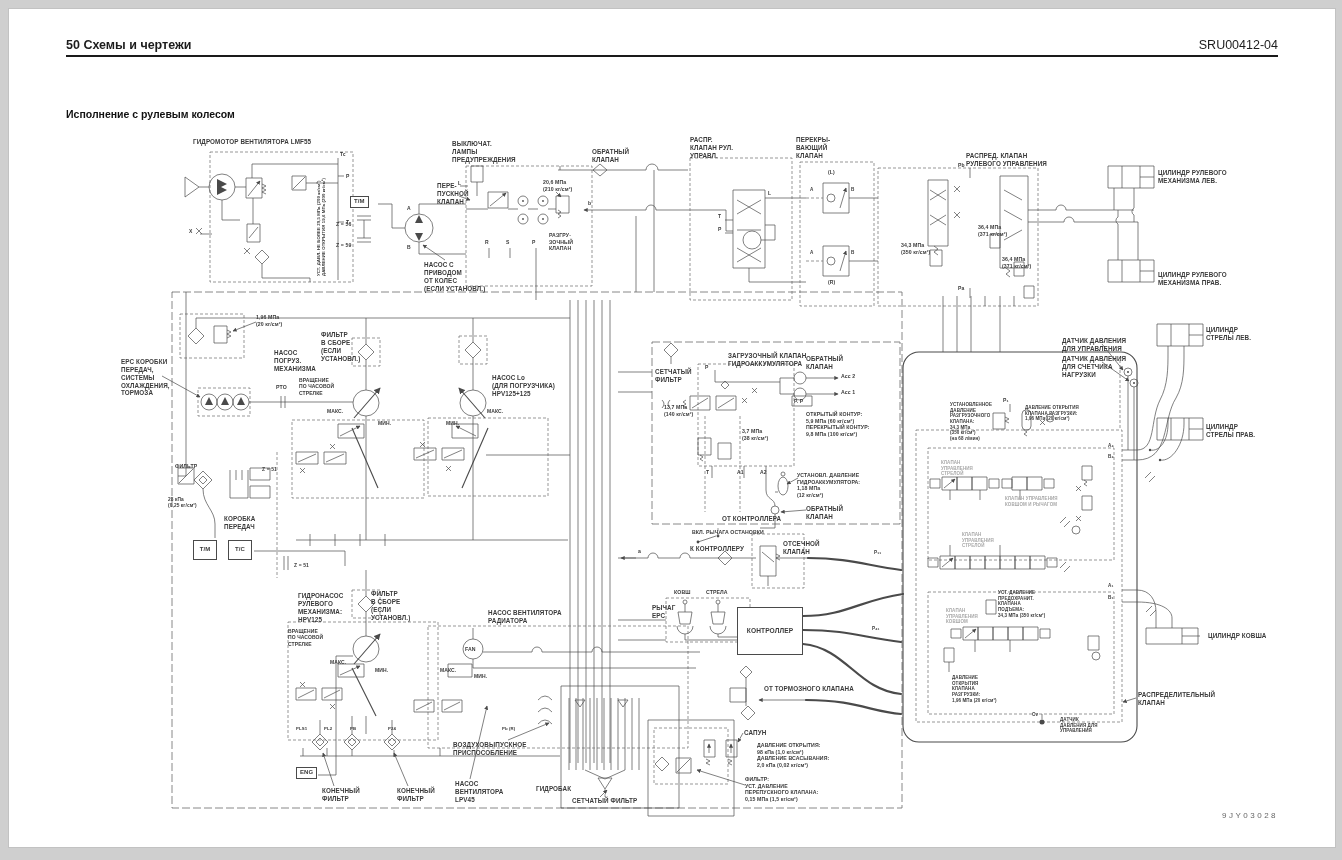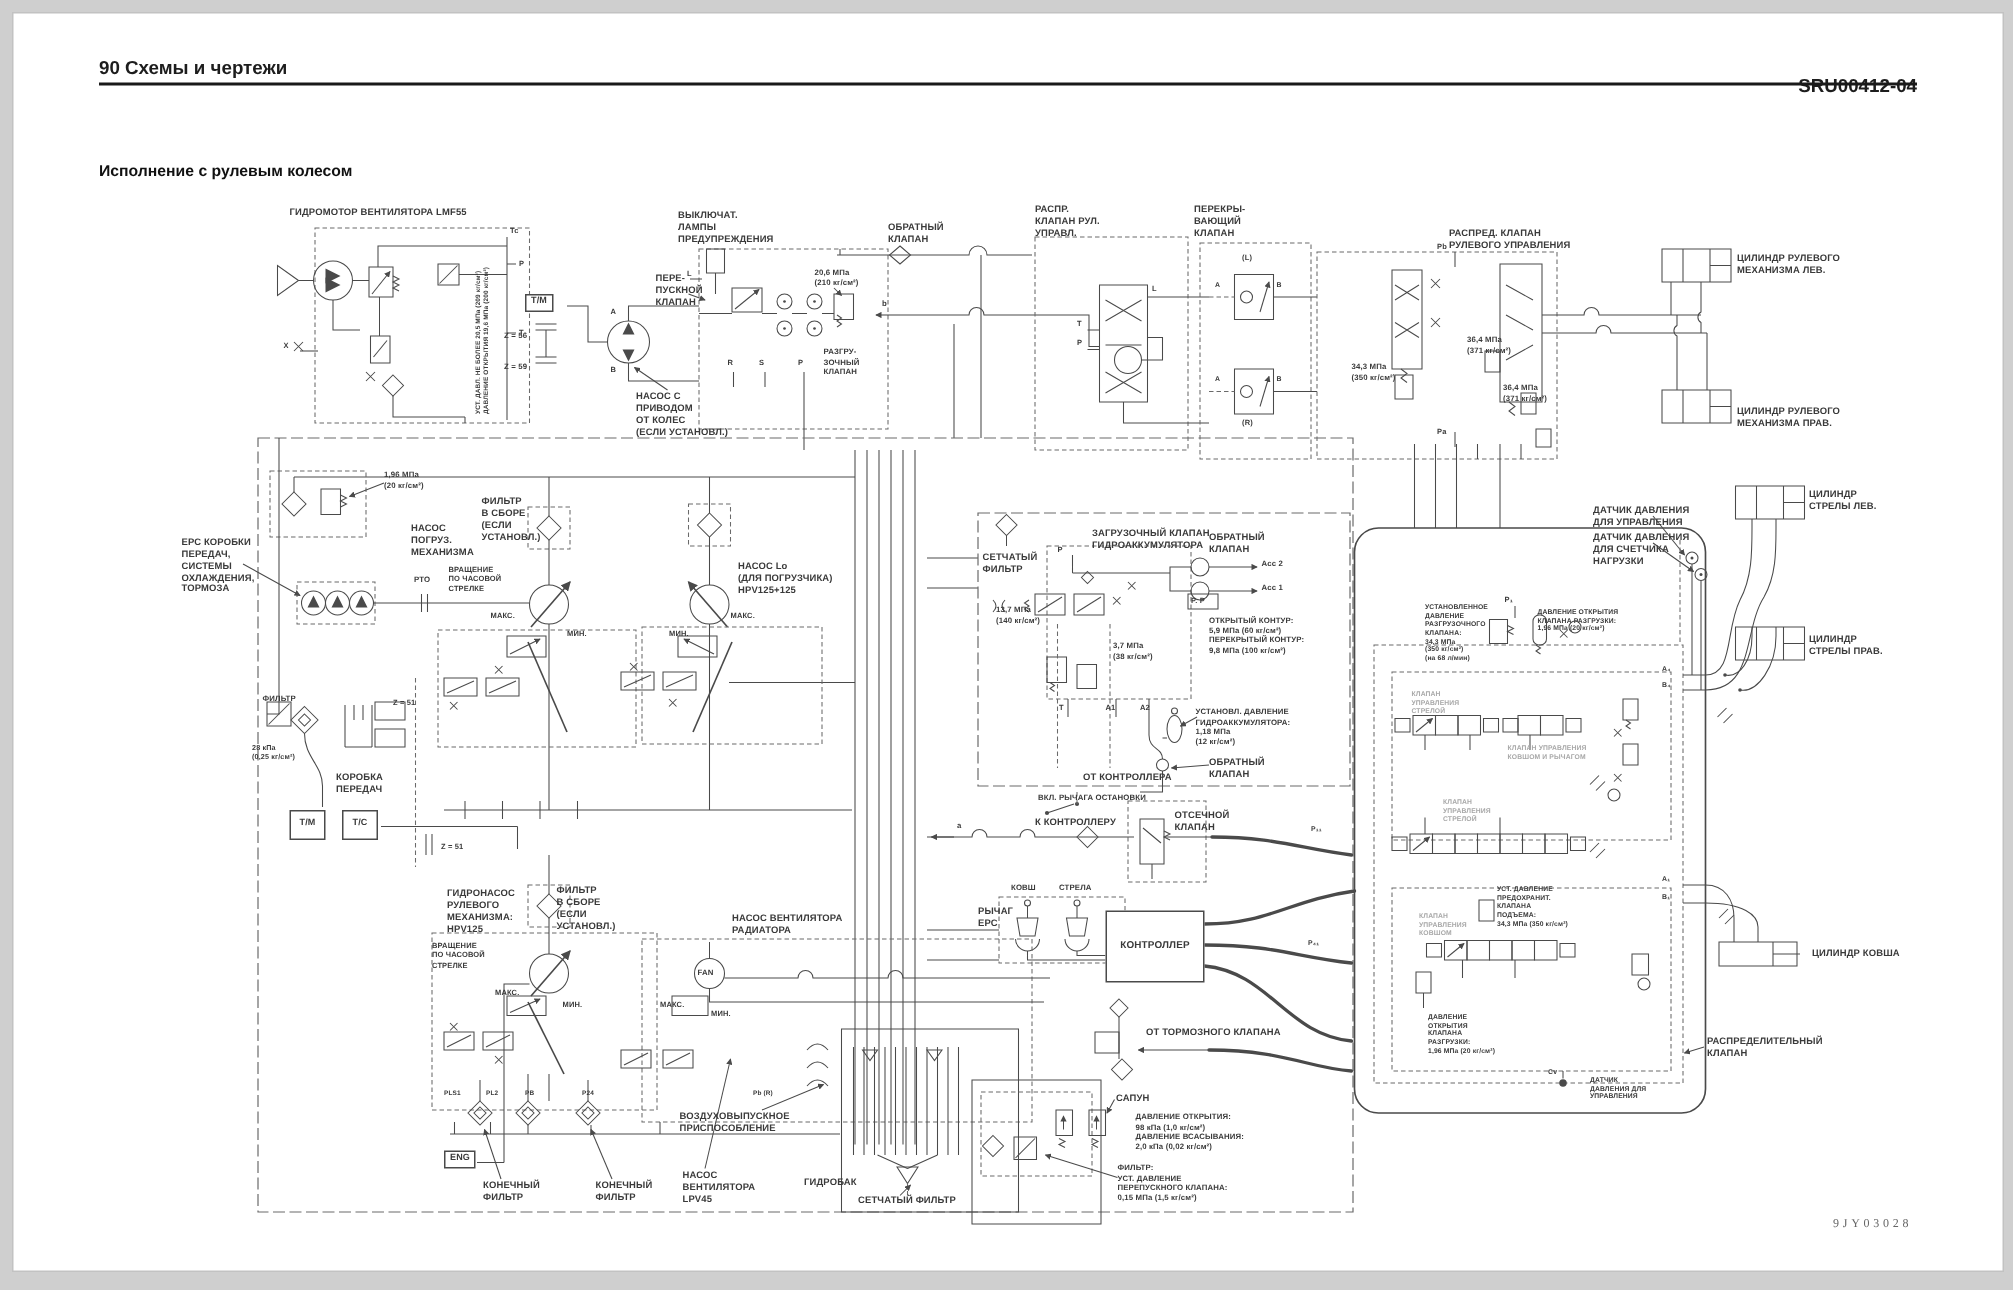--- a/index.html
+++ b/index.html
@@ -1,23 +1,23 @@
 <!DOCTYPE html>
 <html><head>
 <meta charset="utf-8">
 <style>
   html,body{margin:0;padding:0;background:#cfcfcf;font-family:"Liberation Sans",sans-serif;}
   #stage{position:relative;width:1342px;height:860px;overflow:hidden;}
   .page{position:absolute;left:8px;top:8px;width:1326px;height:838px;background:#ffffff;border:1px solid #c2c2c2;}
   .hdr-left{position:absolute;left:66px;top:38px;font-size:12.5px;font-weight:bold;color:#1d1d1d;}
-  .hdr-right{position:absolute;left:1196px;top:50px;width:82px;text-align:right;font-size:12.5px;font-weight:bold;color:#1d1d1d;}
+  .hdr-right{position:absolute;left:1196px;top:38px;width:82px;text-align:right;font-size:12.5px;font-weight:normal;color:#1d1d1d;}
   .hdr-rule{position:absolute;left:66px;top:55px;width:1212px;height:2px;background:#1a1a1a;}
   .doc-title{position:absolute;left:66px;top:85px;font-size:17px;font-weight:bold;color:#111;}
   .doc-subtitle{position:absolute;left:66px;top:108px;font-size:10.5px;font-weight:bold;color:#111;}
-  .fig-code{position:absolute;left:1222px;top:811px;font-size:8px;letter-spacing:2.5px;color:#666;font-family:Liberation Serif, serif;text-align:right;}
+  .fig-code{position:absolute;left:1222px;top:811px;font-size:8px;letter-spacing:2.5px;color:#666;font-family:Liberation Sans, sans-serif;text-align:right;}
   svg{position:absolute;left:0;top:0;}
   svg *{vector-effect:non-scaling-stroke;}
   .s  {stroke:#4a4a4a;fill:none;stroke-width:0.7;}
   .s2 {stroke:#4a4a4a;fill:none;stroke-width:1.1;}
   .d  {stroke:#6a6a6a;fill:none;stroke-width:0.7;stroke-dasharray:3,2;}
   .db {stroke:#6a6a6a;fill:none;stroke-width:0.8;stroke-dasharray:8,3;}
   .f  {fill:#4a4a4a;stroke:none;}
   .thick{stroke:#4a4a4a;fill:none;stroke-width:2.2;stroke-linecap:round;}
   .lbl{position:absolute;font-size:6.3px;line-height:1.25;font-weight:bold;color:#3a3a3a;white-space:pre-line;letter-spacing:0.1px;}
   .gray{color:#a8a8a8;}
@@ -25,21 +25,21 @@
   .boxed2{border:1px solid #4a4a4a;width:22px;height:18px;display:flex;align-items:center;justify-content:center;background:#fff;}
   .ctrl{border:1.2px solid #4a4a4a;width:64px;height:46px;display:flex;align-items:center;justify-content:center;background:#fff;font-size:6.6px;}
   .vert{transform:rotate(-90deg);transform-origin:left top;}
 </style>
 </head>
 <body>
 <div id="stage">
 
 <div class="page"></div>
 
-<div class="hdr-left">90 Схемы и чертежи</div>
+<div class="hdr-left">50 Схемы и чертежи</div>
 <div class="hdr-right">SRU00412-04</div>
 <div class="hdr-rule"></div>
 <div class="doc-subtitle">Исполнение с рулевым колесом</div>
 <div class="fig-code">9JY03028</div>
 
 <svg width="1342" height="860" viewBox="0 0 1342 860">
   <defs>
     <marker id="ar" viewBox="0 0 8 8" refX="7" refY="4" markerWidth="6" markerHeight="6" orient="auto">
       <path d="M0,0 L8,4 L0,8 Z" fill="#4a4a4a"></path>
     </marker>

